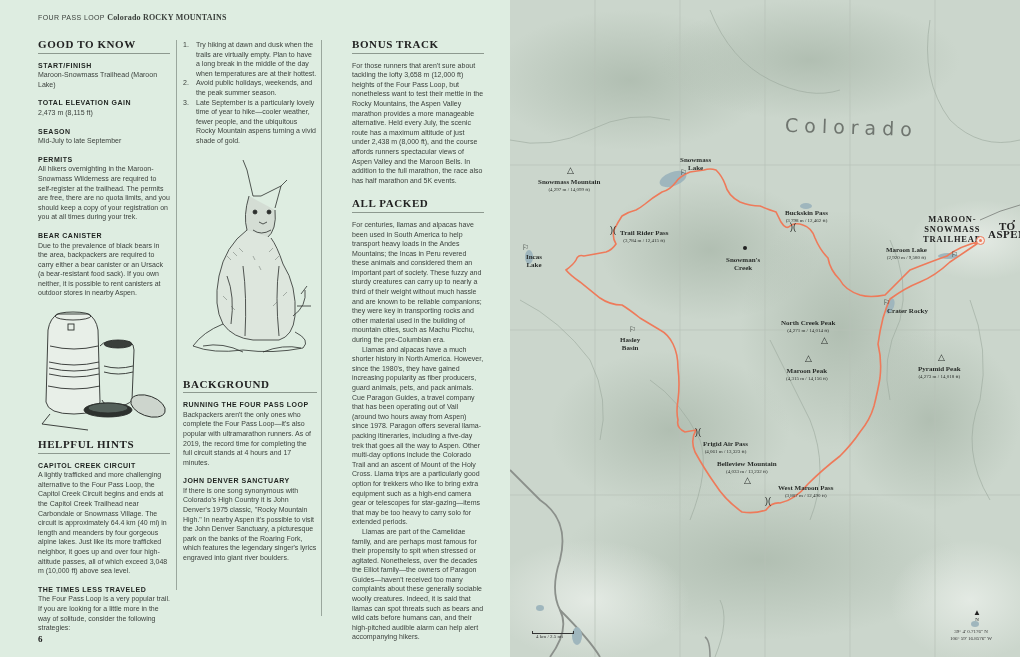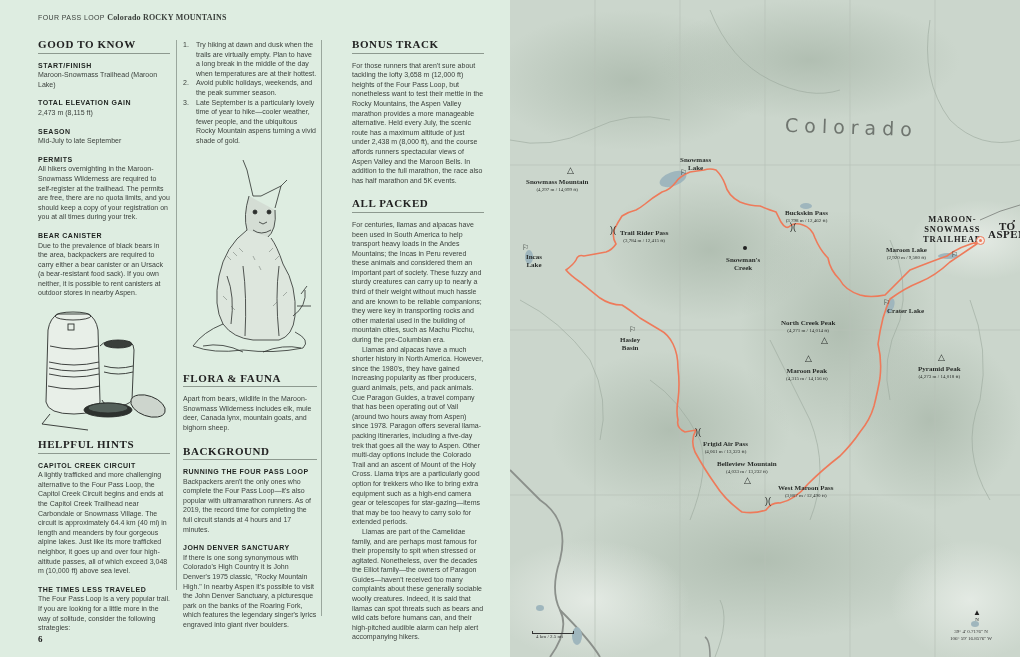--- a/index.html
+++ b/index.html
@@ -113,24 +113,20 @@
           <path d="M40 168 Q20 176 10 190 Q30 198 60 194 Q90 198 120 192 Q128 184 112 176"></path>
           <path d="M20 190 Q40 186 60 196 M80 196 Q100 188 118 192"></path>
           <path d="M110 160 Q124 150 122 134 M118 138 L124 130 M114 150 L128 150"></path>
         </g>
         <g stroke="#4a504b" stroke-width="0.4">
           <path d="M44 100 L48 104 M50 96 L54 100 M56 92 L60 96 M86 96 L90 92 M92 104 L96 100 M40 140 L44 144 M100 140 L104 136 M48 150 L52 154 M90 150 L94 146 M70 100 L72 104 M76 110 L78 114"></path>
         </g>
       </svg>
     </div>
 
-    <section style="margin-top:8px;">
-      <h2 class="sec">FLORA &amp; FAUNA</h2>
-      <p class="txt">Apart from bears, wildlife in the Maroon-Snowmass Wilderness includes elk, mule deer, Canada lynx, mountain goats, and bighorn sheep.</p>
-    </section>
 
     <section style="margin-top:14px;">
       <h2 class="sec">BACKGROUND</h2>
       <h3 class="sub" style="margin-top:0">RUNNING THE FOUR PASS LOOP</h3>
       <p class="txt">Backpackers aren't the only ones who complete the Four Pass Loop—it's also popular with ultramarathon runners. As of 2019, the record time for completing the full circuit stands at 4 hours and 17 minutes.</p>
       <h3 class="sub" style="margin-top:9px">JOHN DENVER SANCTUARY</h3>
       <p class="txt">If there is one song synonymous with Colorado's High Country it is John Denver's 1975 classic, "Rocky Mountain High." In nearby Aspen it's possible to visit the John Denver Sanctuary, a picturesque park on the banks of the Roaring Fork, which features the legendary singer's lyrics engraved into giant river boulders.</p>
     </section>
   </div>
 
@@ -214,21 +210,21 @@
       <ellipse cx="465" cy="624" rx="4" ry="3"></ellipse>
       <ellipse cx="296" cy="206" rx="6" ry="3"></ellipse>
     </g>
 
     <path d="M471 241 Q450 246 437 256 Q420 262 400 270 Q385 285 375 295 Q360 298 350 295 Q335 290 330 280 Q320 270 318 258 Q310 250 305 238 Q302 228 293 225 Q285 222 280 226 Q276 230 271 222 L266 212 Q260 210 250 206 Q240 206 230 202 Q218 196 215 184 Q212 176 206 170 Q200 168 194 170 L180 172 Q170 176 166 182 Q160 190 152 192 Q142 198 135 204 Q130 208 126 210 Q118 212 112 216 Q108 222 104 230 Q102 238 106 244 Q102 250 96 252 L74 256 Q68 254 66 260 Q64 264 56 270 Q60 275 70 282 Q80 290 90 298 Q100 305 112 305 Q120 310 130 318 Q140 324 150 330 Q158 334 163 344 Q168 354 168 368 Q170 384 168 400 Q166 412 168 420 Q166 428 175 432 L186 430 Q180 440 185 452 Q195 470 205 484 Q215 500 232 512 Q245 514 256 510 Q262 502 270 503 Q285 500 298 484 Q312 470 330 456 Q342 444 350 432 Q360 420 364 406 Q368 390 370 378 Q372 360 368 344 Q370 330 373 318 Q376 308 380 299 Q395 288 410 282 Q425 276 440 262 Q455 252 471 241" fill="none" stroke="#ee7a5a" stroke-width="1.6"></path>
   </svg>
 
   <div class="region-label">Colorado</div>
 
   <div style="position:absolute;left:57px;top:165px;font-size:9px;color:#2a2e2b;">△</div>
-  <div class="map-label" style="left:16px;top:178px;font-family:Liberation Serif, serif;">
+  <div class="map-label" style="left:28px;top:178px;font-family:Liberation Serif, serif;">
     <span>Snowmass Mountain</span>
     <span class="elev">(4,297 m / 14,099 ft)</span>
   </div>
 
   <div style="position:absolute;left:170px;top:168px;font-size:8px;color:#2a2e2b;">⚐</div>
   <div class="map-label" style="left:170px;top:156px;">
     <span style="display:block">Snowmass</span>
     <span style="display:block">Lake</span>
   </div>
 
@@ -257,21 +253,21 @@
   </div>
 
   <div style="position:absolute;left:441px;top:250px;font-size:8px;color:#2a2e2b;">⚐</div>
   <div class="map-label" style="left:376px;top:246px;">
     <span>Maroon Lake</span>
     <span class="elev">(2,920 m / 9,580 ft)</span>
   </div>
 
   <div style="position:absolute;left:373px;top:298px;font-size:8px;color:#2a2e2b;">⚐</div>
   <div class="map-label" style="left:377px;top:307px;">
-    <span>Crater Lake</span>
+    <span>Crater Rocky</span>
   </div>
 
   <div style="position:absolute;left:311px;top:335px;font-size:9px;color:#2a2e2b;">△</div>
   <div class="map-label" style="left:271px;top:319px;">
     <span>North Creek Peak</span>
     <span class="elev">(4,271 m / 14,014 ft)</span>
   </div>
 
   <div style="position:absolute;left:119px;top:325px;font-size:8px;color:#2a2e2b;">⚐</div>
   <div class="map-label" style="left:110px;top:336px;">

